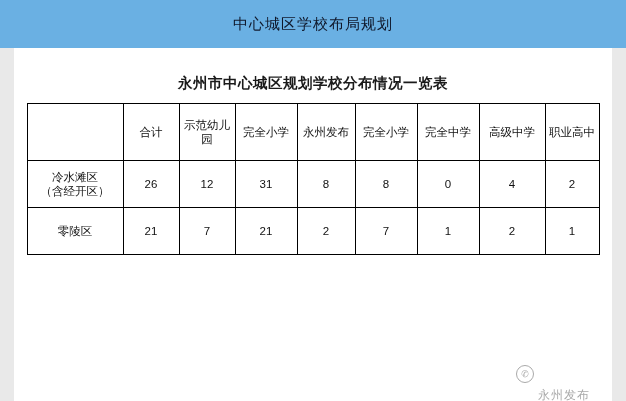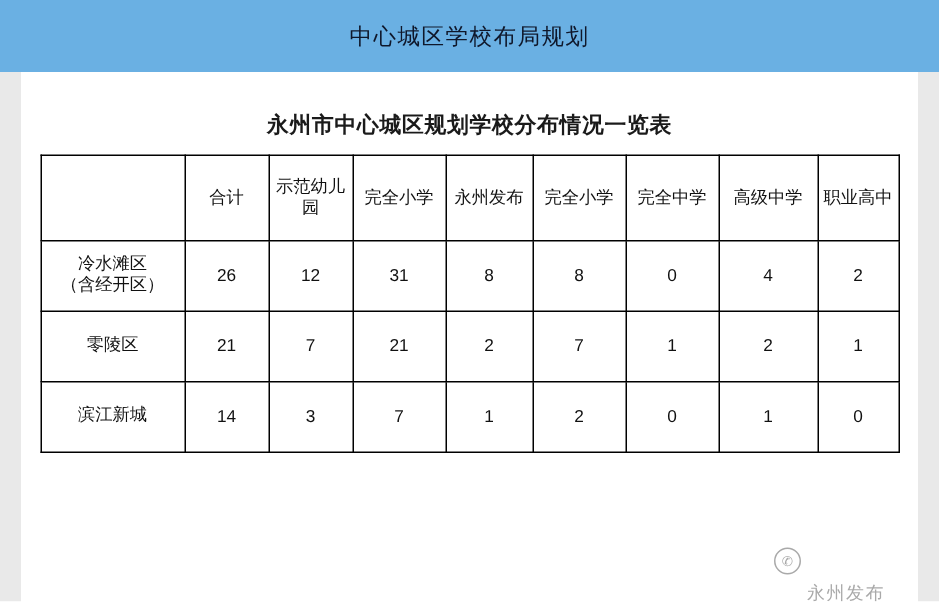--- a/index.html
+++ b/index.html
@@ -93,21 +93,21 @@
     height: 46px;
   }
   tbody tr.total td {
     font-weight: bold;
   }
   td.rowhead {
     font-weight: bold;
     font-size: 11.5px;
     line-height: 1.45;
   }
-  td.rowhead span { display: block; font-family: Liberation Mono, monospace; }
+  td.rowhead span { display: block; }
   
   col.c0 { width: 96px; }
   col.c1 { width: 56px; }
   col.c2 { width: 56px; }
   col.c3 { width: 62px; }
   col.c4 { width: 58px; }
   col.c5 { width: 62px; }
   col.c6 { width: 62px; }
   col.c7 { width: 66px; }
   col.c8 { width: 54px; }
@@ -202,33 +202,20 @@
           </td>
           <td>21</td>
           <td>7</td>
           <td>21</td>
           <td>2</td>
           <td>7</td>
           <td>1</td>
           <td>2</td>
           <td>1</td>
         </tr>
-        <tr>
-          <td class="rowhead">
-            <span>滨江新城</span>
-          </td>
-          <td>14</td>
-          <td>3</td>
-          <td>7</td>
-          <td>1</td>
-          <td>2</td>
-          <td>0</td>
-          <td>1</td>
-          <td>0</td>
-        </tr>
       </tbody>
     </table>
 
     <div class="watermark">
       <div class="wm-circle">✆</div>
       <div class="wm-text">永州发布</div>
     </div>
 
   </div>
 </div>

